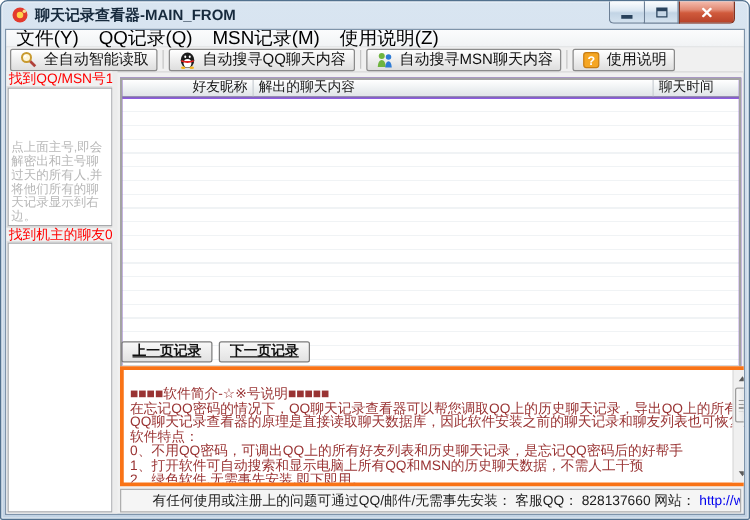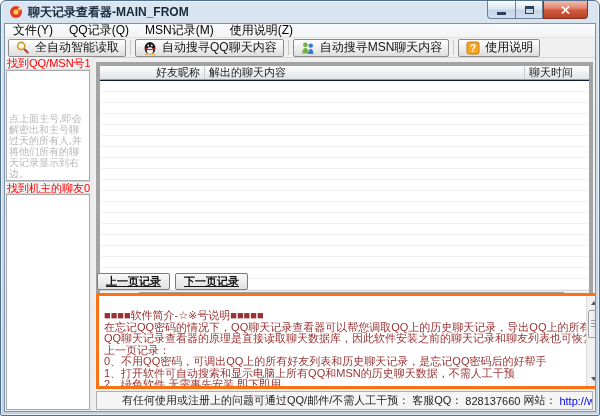--- a/index.html
+++ b/index.html
@@ -26,21 +26,21 @@
   .glyph-min { width:9px; height:3px; background:#29425c; margin-top:8px; }
   .glyph-max { width:9px; height:8px; border:1px solid #29425c; border-top-width:3px; }
 
   
   .client { position:absolute; left:3px; right:3px; top:22px; bottom:3px;
             background:#f0f0f0; border:1px solid #7f94aa; overflow:hidden; }
 
   .menubar { position:absolute; left:0; right:0; top:0; height:14px;
              background:linear-gradient(#fbfcfd,#f1f3f5); border-bottom:1px solid #e0e2e4;
              display:flex; align-items:center; }
-  .menu-item { font-size:12px; line-height:13px; color:#000; padding:0 8px; white-space:nowrap;text-align:right; }
+  .menu-item { font-size:15px; line-height:13px; color:#000; padding:0 8px; white-space:nowrap;text-align:right; }
 
   .toolbar { position:absolute; left:0; right:0; top:14px; height:20px;
              background:#f0f0f0; border-bottom:1px solid #d7d7d7;
              display:flex; align-items:center; padding-left:3px; }
   .tbtn { height:18px; display:inline-flex; align-items:flex-end; gap:4px; padding:0 6px;
           font-size:12px; color:#111; background:linear-gradient(#ffffff,#ebebeb 60%,#dedede);
           border:1px solid #8b8b8b; border-radius:2px; white-space:nowrap; }
   .tsep { width:1px; height:15px; background:#c6c6c6; margin:0 4px; }
   .ticon { display:inline-flex; width:16px; height:16px; }
 
@@ -56,21 +56,21 @@
   .side-list2 { top:137px; bottom:1px; }
   .side-hint { position:absolute; left:2px; right:1px; bottom:1px; font-size:10px;
                line-height:11px; color:#b7b7b7; }
 
   .splitter { position:absolute; left:85px; width:4px; top:33px; bottom:0; background:#ececec; }
 
   
   .panel { position:absolute; left:89px; right:2px; top:33px; bottom:1px; }
 
   .grid { position:absolute; left:2px; top:5px; width:497px; height:245px;
-          background:#0f172a; border:4px solid #a3a3a3; }
+          background:#6d28d9; border:2px solid #a3a3a3; }
   .grid-header { position:absolute; left:0; right:0; top:0; height:14px; display:flex;
                  background:linear-gradient(#ffffff,#edf0f2 55%,#e0e4e7);
                  border-bottom:1px solid #9aa0a5; font-size:11px; line-height:13px; color:#1a1a1a; }
   .gh { border-right:1px solid #c9ced3; white-space:nowrap; overflow:hidden; }
   .gh1 { width:105px; text-align:right; padding-right:4px; }
   .gh2 { width:320px; padding-left:4px; }
   .gh3 { flex:1; padding-left:4px; border-right:none; }
   .grid-body { position:absolute; left:0; right:0; top:15px; bottom:13px;
                background:repeating-linear-gradient(180deg,#ffffff 0 10px,#f0f3f5 10px 11px); }
 
@@ -242,40 +242,40 @@
       <div class="pager">
         <button class="pbtn">上一页记录</button>
         <button class="pbtn">下一页记录</button>
       </div>
 
       <div class="about">
         <div class="about-text">
           <div class="about-line">■■■■软件简介-☆※号说明■■■■■</div>
           <div class="about-line">在忘记QQ密码的情况下，QQ聊天记录查看器可以帮您调取QQ上的历史聊天记录，导出QQ上的所有好友列表。</div>
           <div class="about-line">QQ聊天记录查看器的原理是直接读取聊天数据库，因此软件安装之前的聊天记录和聊友列表也可恢复显示。</div>
-          <div class="about-line">上一页记录：</div>
+          <div class="about-line">软件特点：</div>
           <div class="about-line">0、不用QQ密码，可调出QQ上的所有好友列表和历史聊天记录，是忘记QQ密码后的好帮手</div>
           <div class="about-line">1、打开软件可自动搜索和显示电脑上所有QQ和MSN的历史聊天数据，不需人工干预</div>
           <div class="about-line">2、绿色软件,无需事先安装,即下即用。</div>
         </div>
         <div class="vscroll">
           <div class="varrow up">
               <span class="tri-up"></span>
             </div>
           <div class="vthumb">
               <span class="vgrip"></span>
             </div>
           <div class="varrow down">
               <span class="tri-down"></span>
             </div>
         </div>
       </div>
 
       <div class="status">
-        <span>有任何使用或注册上的问题可通过QQ/邮件/不需人工干预：</span>
+        <span>有任何使用或注册上的问题可通过QQ/邮件/无需事先安装：</span>
         <span>客服QQ：</span>
         <span>828137660</span>
         <span>网站：</span>
         <a href="#" class="link">http://www.qqltjl.cn</a>
 
       </div>
 
     </div>
   </div>
 </div>

